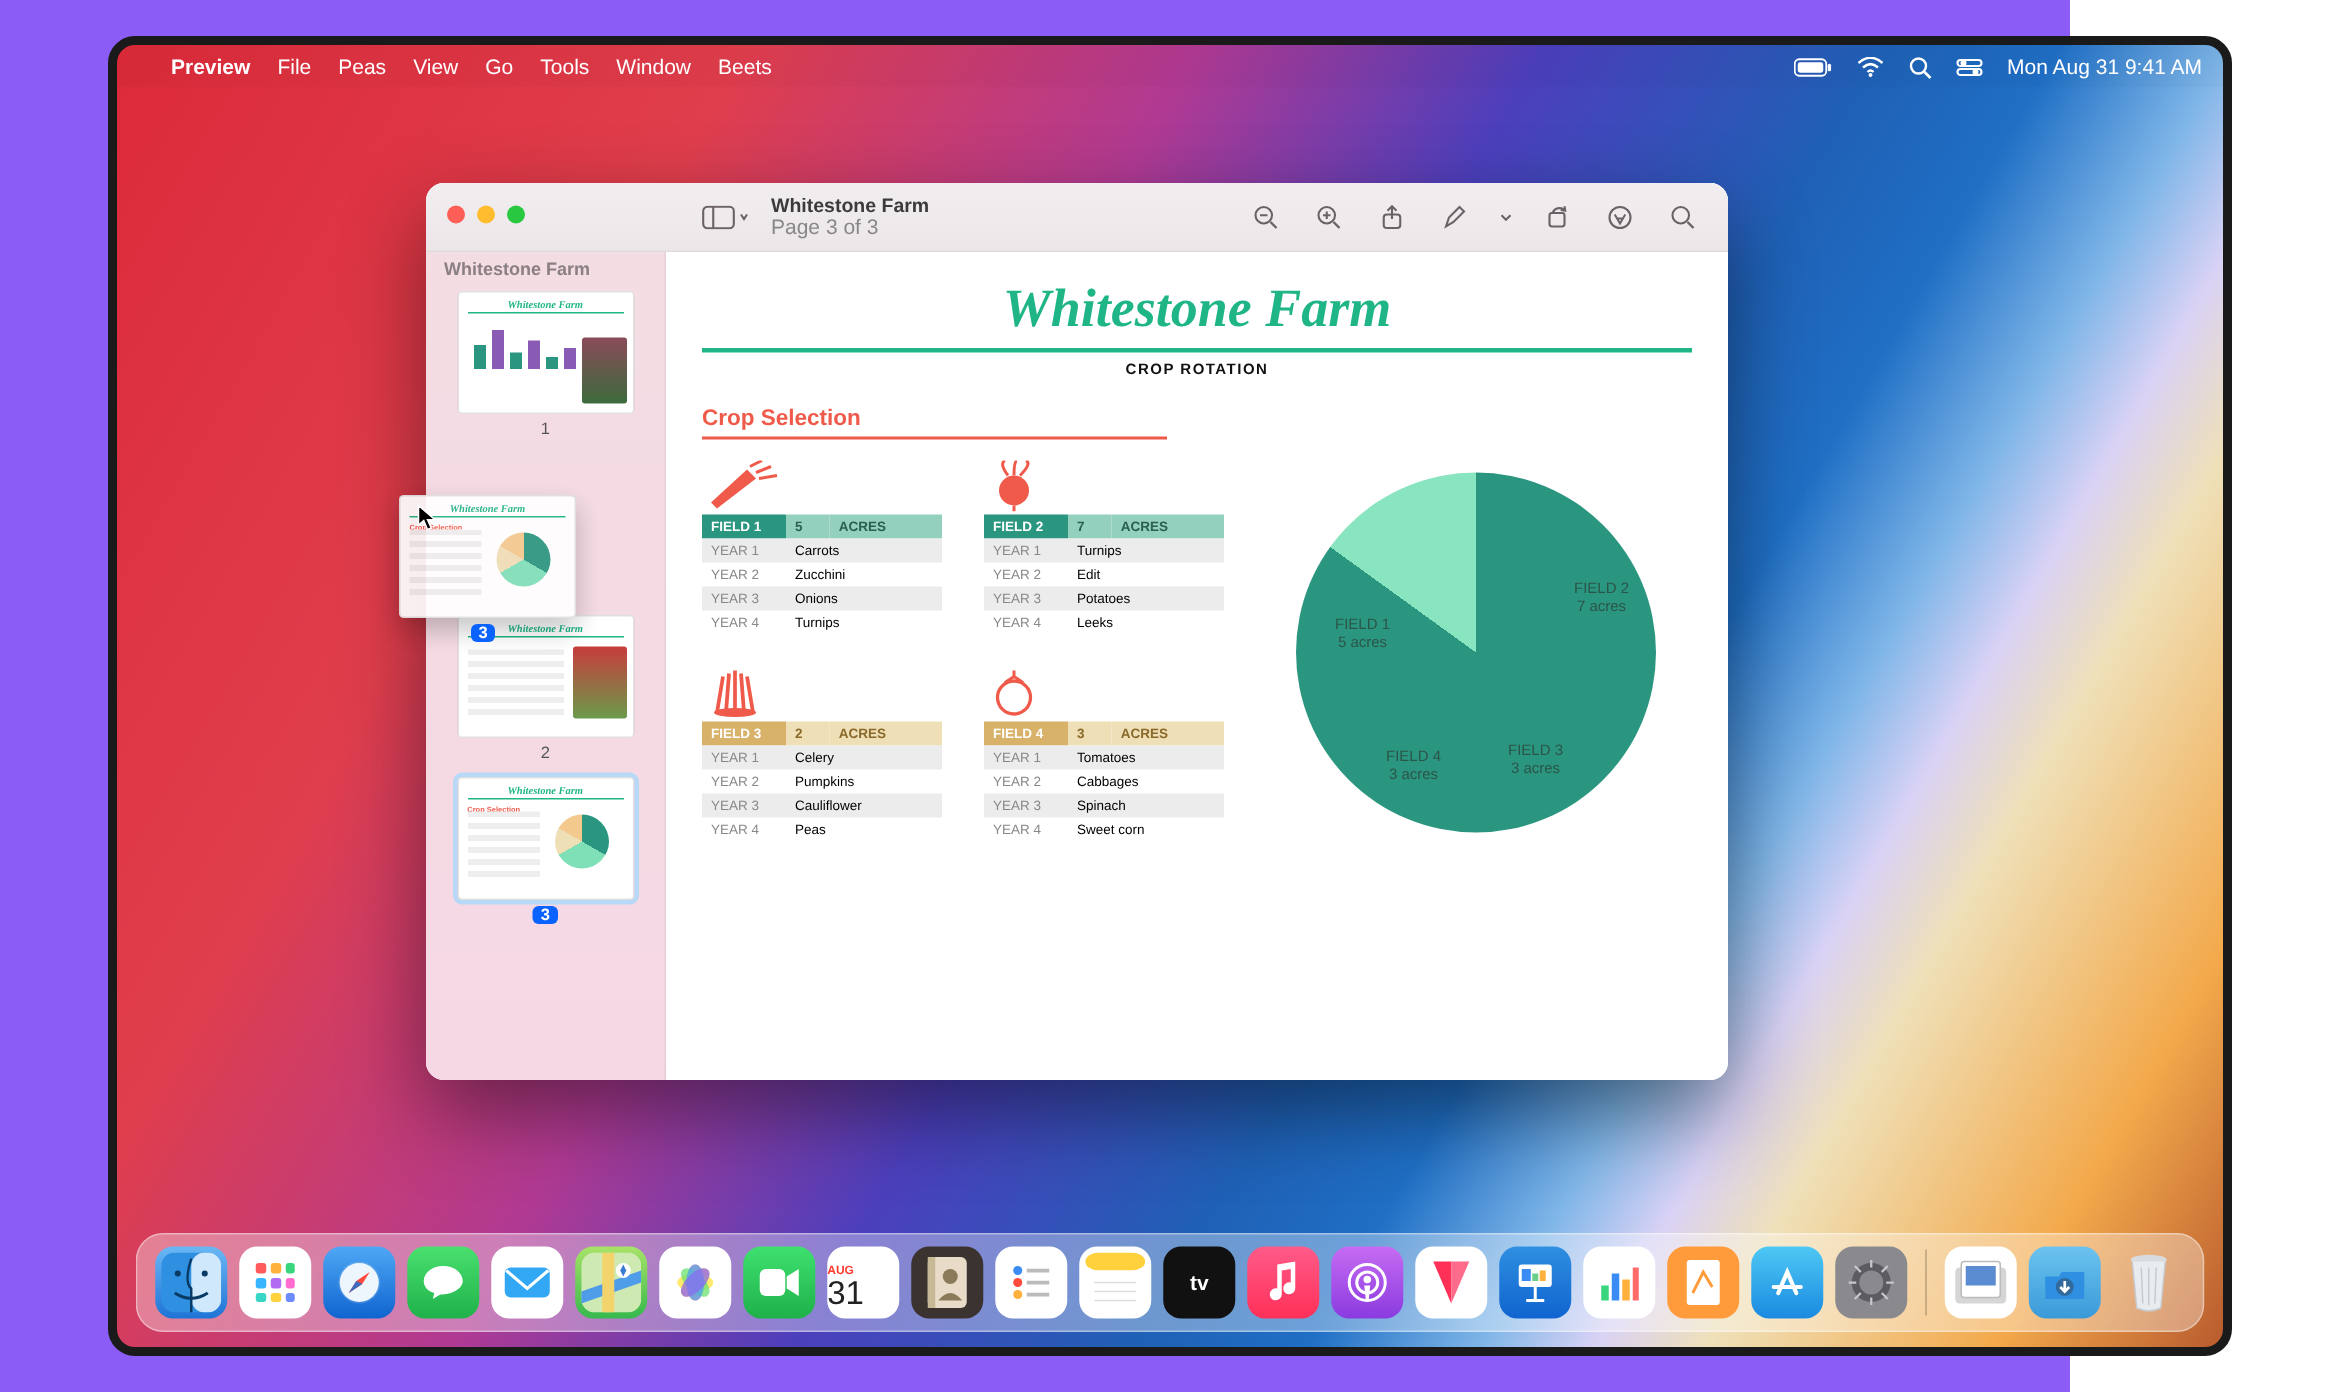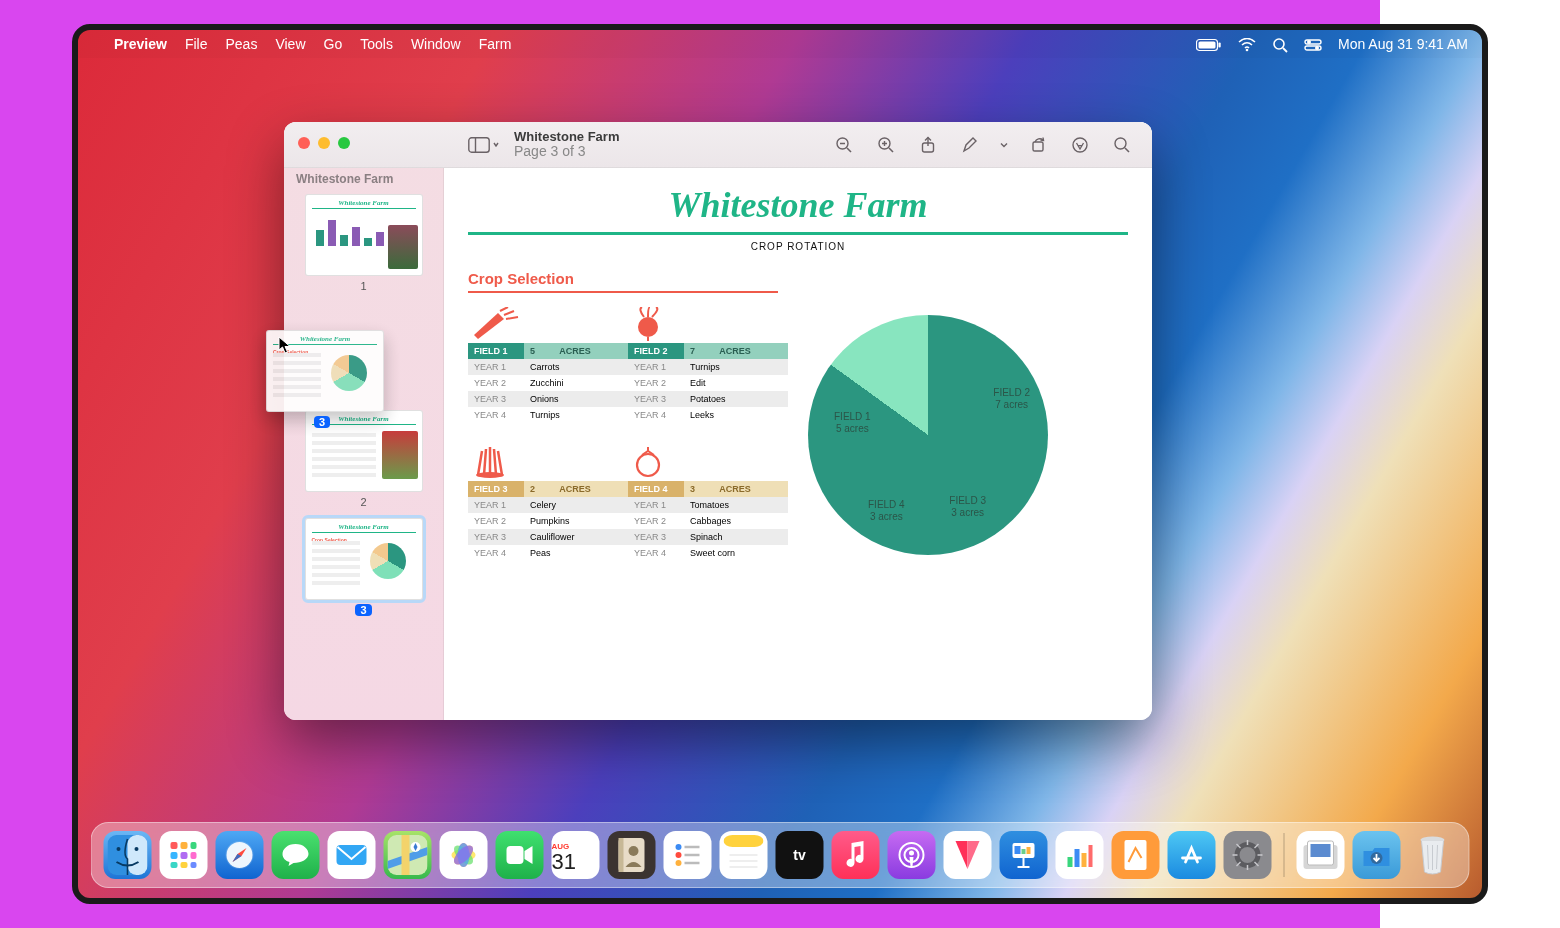--- a/index.html
+++ b/index.html
@@ -1,20 +1,20 @@
 <!DOCTYPE html>
 <html><head>
 <meta charset="utf-8">
 <style>
   * { box-sizing: border-box; margin: 0; padding: 0; }
   html, body { width: 1560px; height: 928px; font-family: -apple-system, "Helvetica Neue", Arial, sans-serif; overflow: hidden; }
   
   .laptop {
     position: relative; width: 1380px; height: 928px;
-    background: #d946ef; display: flex; align-items: flex-start; justify-content: center;
+    background: #8b5cf6; display: flex; align-items: flex-start; justify-content: center;
   }
   .screen {
     position: absolute; left: 72px; top: 24px; width: 1416px; height: 880px;
     border: 6px solid #1a1a1a; border-radius: 18px; overflow: hidden;
     background: linear-gradient(120deg, #dc2a3a 0%, #e03e4c 22%, #b03a93 38%, #4c3fbc 50%, #1f61b6 62%, #1f6fc5 68%, #7fb6e8 74%, #d9d2f5 78%, #efe0b8 82%, #f3a94b 92%, #b85b2e 100%);
   }
   
   .menubar {
     position: absolute; top: 0; left: 0; right: 0; height: 28px;
     display: flex; align-items: center; padding: 0 14px; gap: 18px;
@@ -68,24 +68,24 @@
   .tl-close { background:#ff5f57;} .tl-min{background:#febc2e;} .tl-max{background:#28c840;}
   .tb-btn { width: 32px; height: 30px; border-radius: 6px; display: flex; align-items: center; justify-content: center; color: #5f5a5d; cursor: default; }
   .tb-title { display: flex; flex-direction: column; line-height: 1.1; margin-left: 4px; }
   .tb-title .t1 { font-size: 13px; font-weight: 700; color: #3b3b3b; }
   .tb-title .t2 { font-size: 14px; color: #888; }
   .tb-spacer { flex: 1; }
   .content { flex: 1; padding: 56px 24px 20px 24px; overflow: hidden; background:#fff;}
   .page { width: 100%; height: 100%; background: #fff; position: relative; }
   .farm-title { font-family: Georgia, 'Times New Roman', serif; font-style: italic; font-weight: 700; color: #1fb587; font-size: 36px; text-align: center; margin-top: 6px;}
   .farm-hr { height: 3px; background: #1fb587; margin: 6px 0 6px 0; }
-  .farm-sub { text-align: center; font-size: 10px; font-weight: 400; letter-spacing: 1px; color: #111; margin-bottom: 18px;}
+  .farm-sub { text-align: center; font-size: 10px; font-weight: 700; letter-spacing: 1px; color: #111; margin-bottom: 18px;}
   .section-title { font-size: 15px; font-weight: 800; color: #ef5a4a; margin-bottom: 4px;}
   .section-hr { height: 2px; background: #ef5a4a; width: 310px; margin-bottom: 14px;}
-  .columns { display: flex; }
+  .columns { display: flex; gap: 28px; }
   .field-col { display: flex; flex-direction: column; gap: 22px; }
   .field-block { width: 160px; }
   .crop-icon { height: 34px; margin-bottom: 2px; color: #ef5a4a; }
   table.field { width: 100%; border-collapse: collapse; font-size: 9px; }
   table.field th { background: #2b9680; color: #fff; padding: 3px 6px; text-align: left; font-weight: 700; }
   table.field th.alt { background: #93d0bd; color: #2a5f52; }
   table.field th.ochre { background: #d9b26a; color: #fff; }
   table.field th.ochre-alt { background: #efdfb6; color: #8a6a2a; }
   table.field td { padding: 3px 6px; }
   table.field tr:nth-child(even) td { background: #ececec; }
@@ -110,21 +110,21 @@
 
     <div class="menubar">
       <span class="apple"></span>
       <span class="appname">Preview</span>
       <span>File</span>
       <span>Peas</span>
       <span>View</span>
       <span>Go</span>
       <span>Tools</span>
       <span>Window</span>
-      <span>Farm</span>
+      <span>Beets</span>
       <div class="right">
         <span>
           <svg width="26" height="14" viewBox="0 0 26 14">
               <rect x="0.5" y="1.5" width="21" height="11" rx="3" fill="none" stroke="#fff" stroke-width="1.2"></rect>
               <rect x="2.5" y="3.5" width="17" height="7" rx="1.6" fill="#fff"></rect>
               <rect x="22.5" y="4.5" width="2.2" height="5" rx="1" fill="#fff"></rect>
             </svg>
         </span>
         <span>
           <svg width="18" height="14" viewBox="0 0 18 14">

